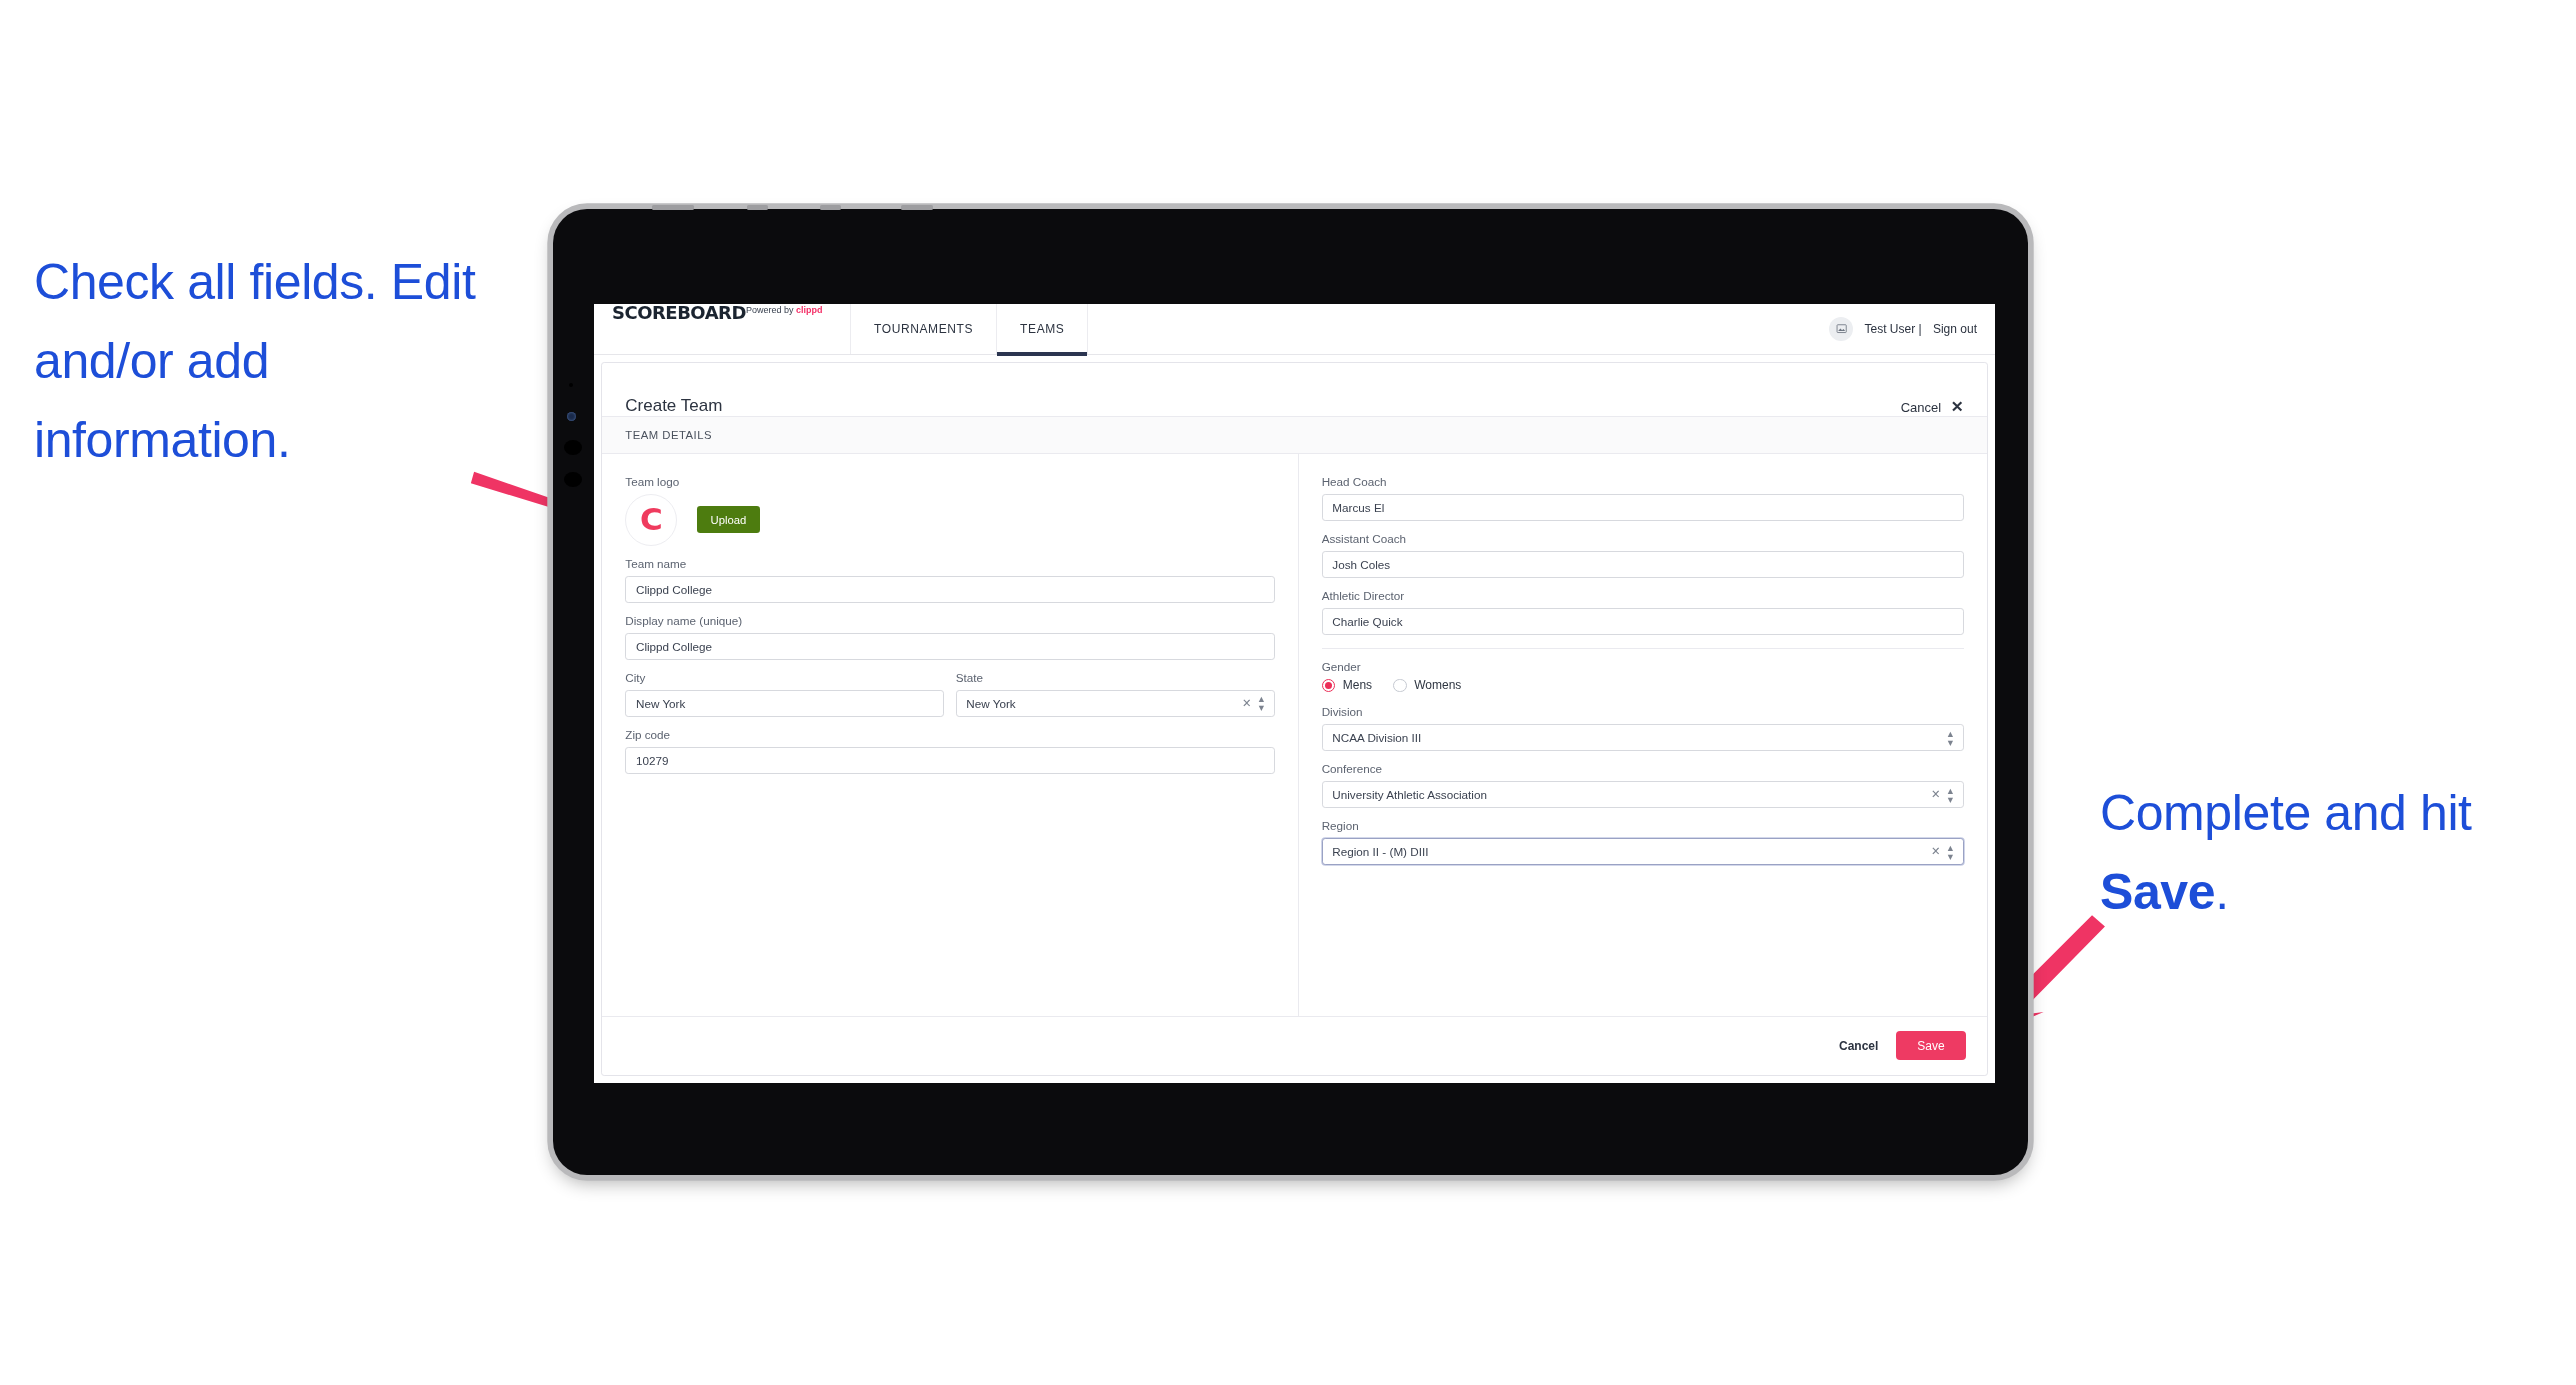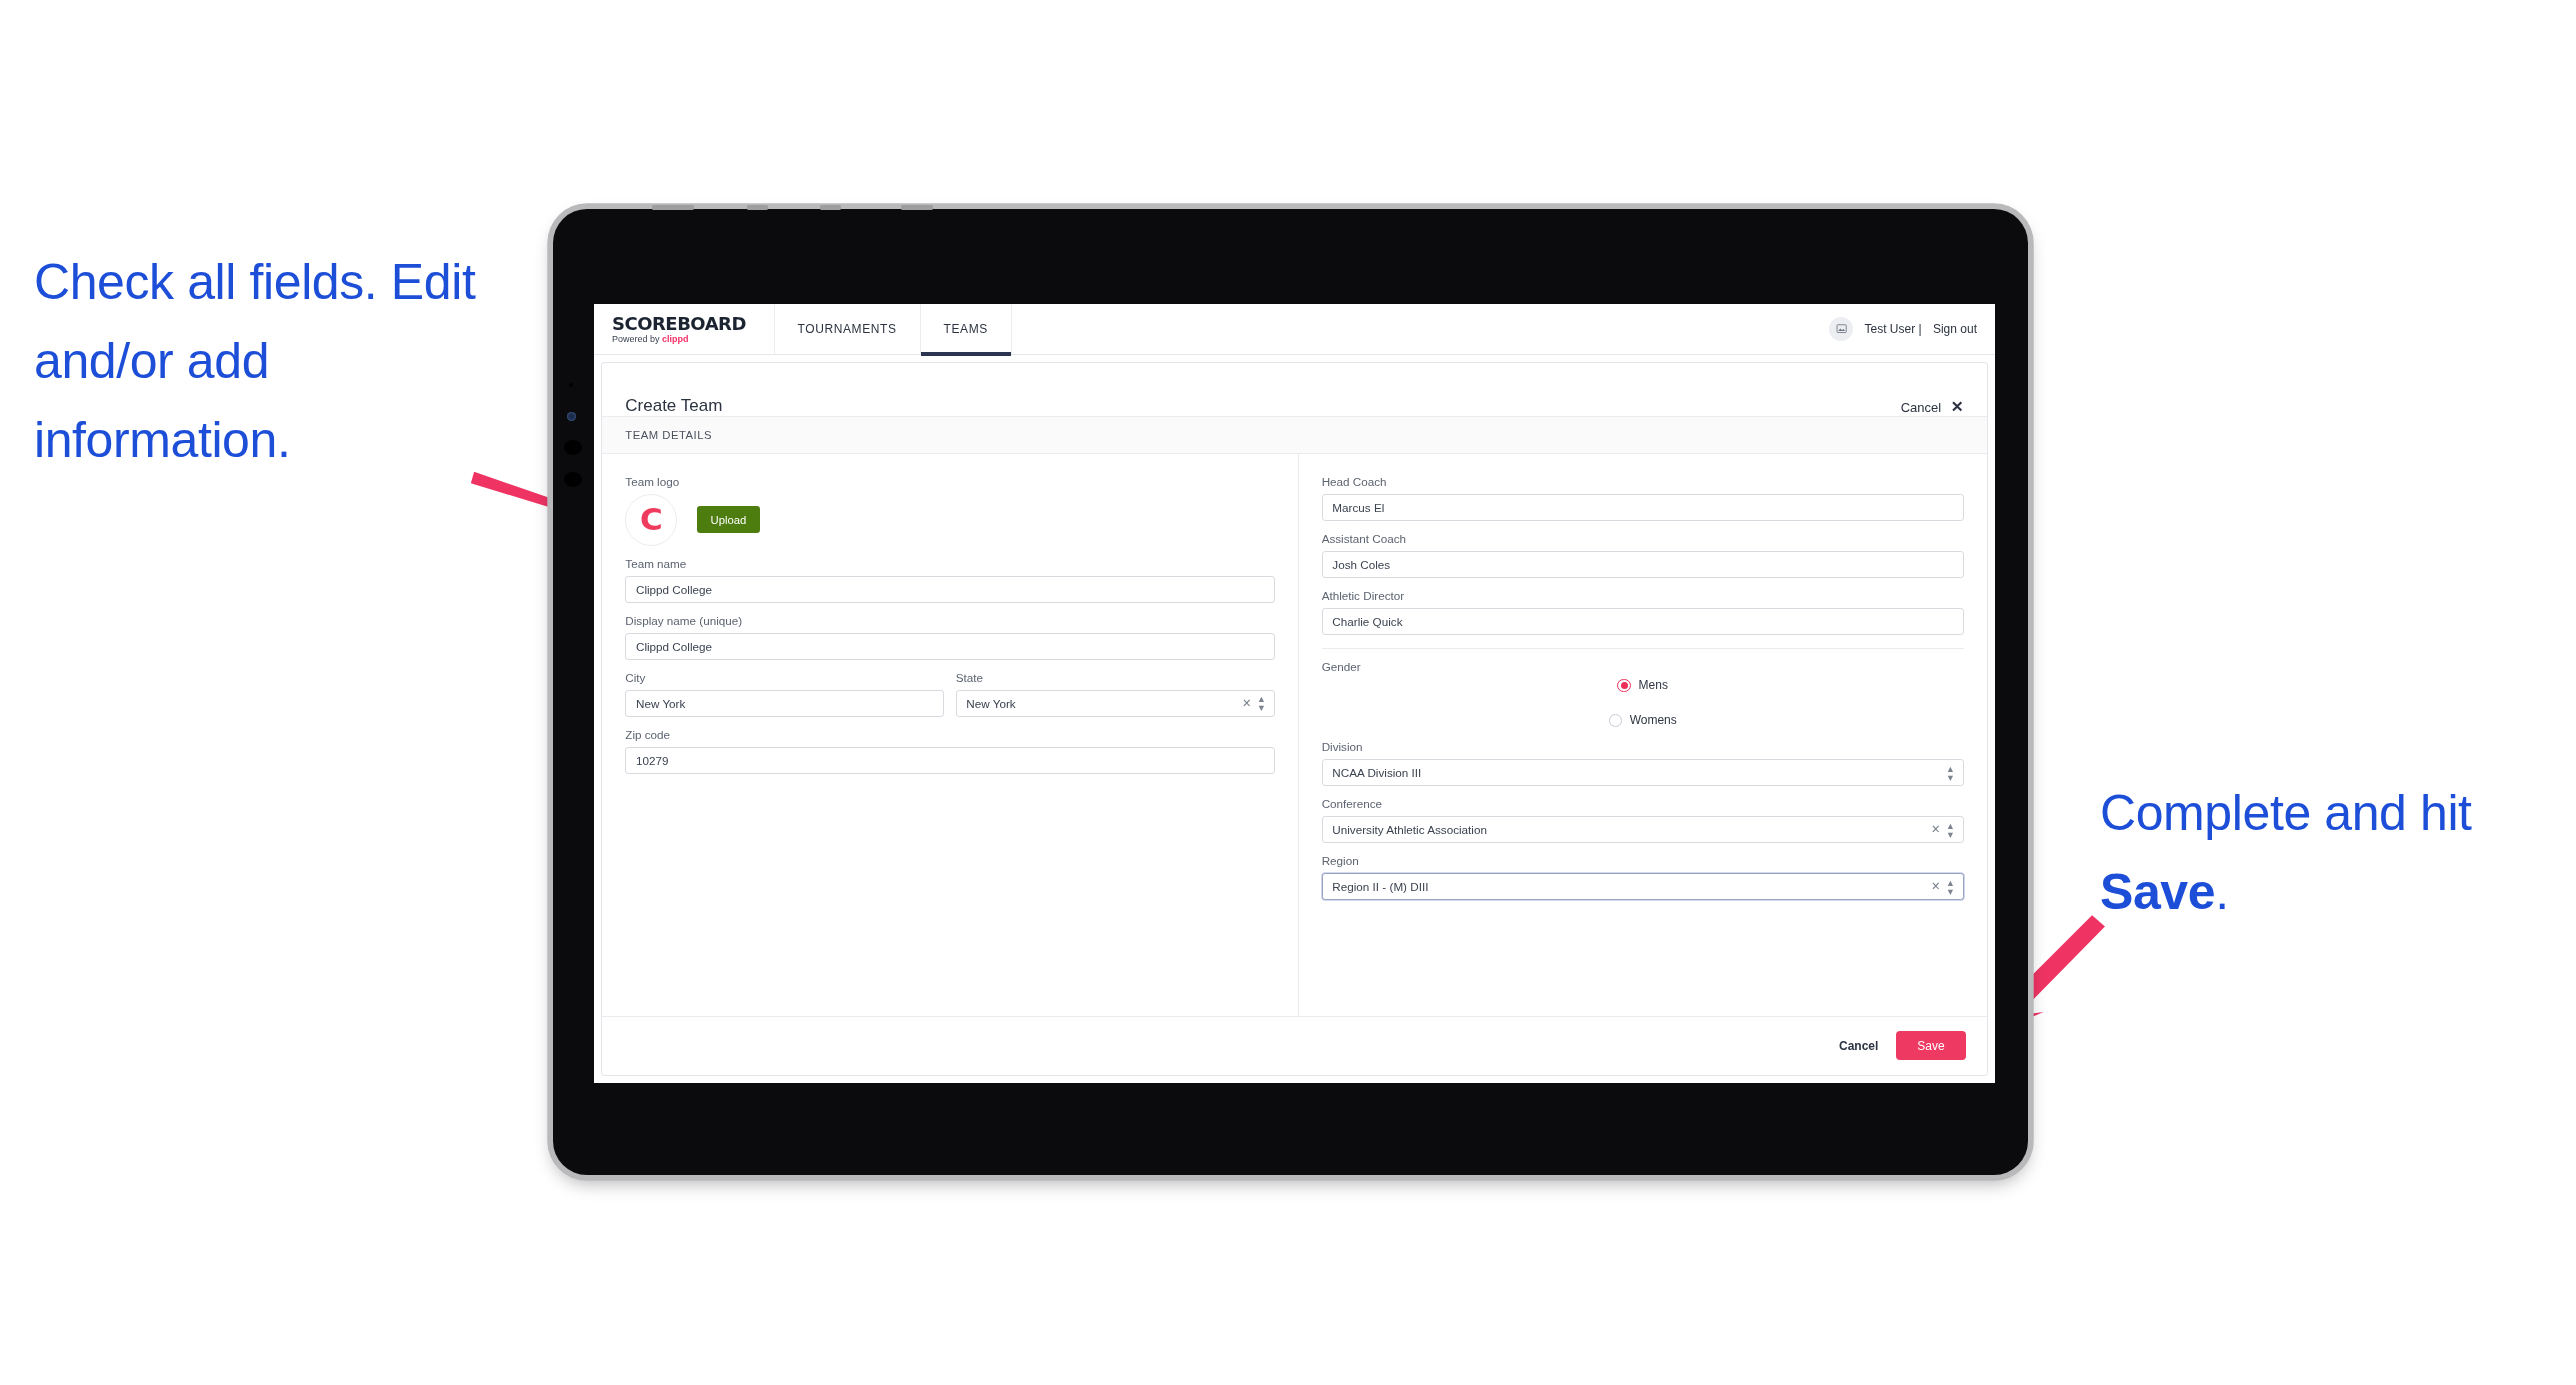--- a/index.html
+++ b/index.html
@@ -74,21 +74,21 @@
   #appbar {
     height: 50px;
     background: #ffffff;
     border-bottom: 1.6px solid #e6e6ea;
     display: flex;
     align-items: stretch;
     position: relative;
   }
   #brand {
     display: flex;
-    flex-direction: column;
+    flex-direction: row;
     justify-content: center;
     padding: 0 27.6px 0 18px;
     border-right: 0.8px solid #ececf0;
   }
   #brand-title {
     font-family: "DejaVu Sans", sans-serif;
     font-size: 18px;
     font-weight: 700;
     letter-spacing: -0.5px;
     color: #1b2430;
@@ -249,21 +249,21 @@
     border-radius: 3.2px;
     background: #f43168;
   }
 
   .two-col { display: flex; gap: 11.3px; }
   .two-col > div { flex: 1; }
 
   .hr-sep { height: 0.8px; background: #eaeaef; margin: 13px 0 11.3px 0; }
 
   
-  #gender-row { display: flex; align-items: center; gap: 21px; margin-top: 3.2px; flex-direction: column; }
+  #gender-row { display: flex; align-items: center; gap: 21px; margin-top: 3.2px; }
   .radio-wrap { display: flex; align-items: center; gap: 7.3px; cursor: pointer; }
   .radio {
     width: 13.8px; height: 13.8px;
     border-radius: 50%;
     border: 1.2px solid #c6cad2;
     box-sizing: border-box;
     display: flex; align-items: center; justify-content: center;
   }
   .radio.checked { border-color: #e8days; border-color: #ec2f58; }
   .radio.checked::after {

